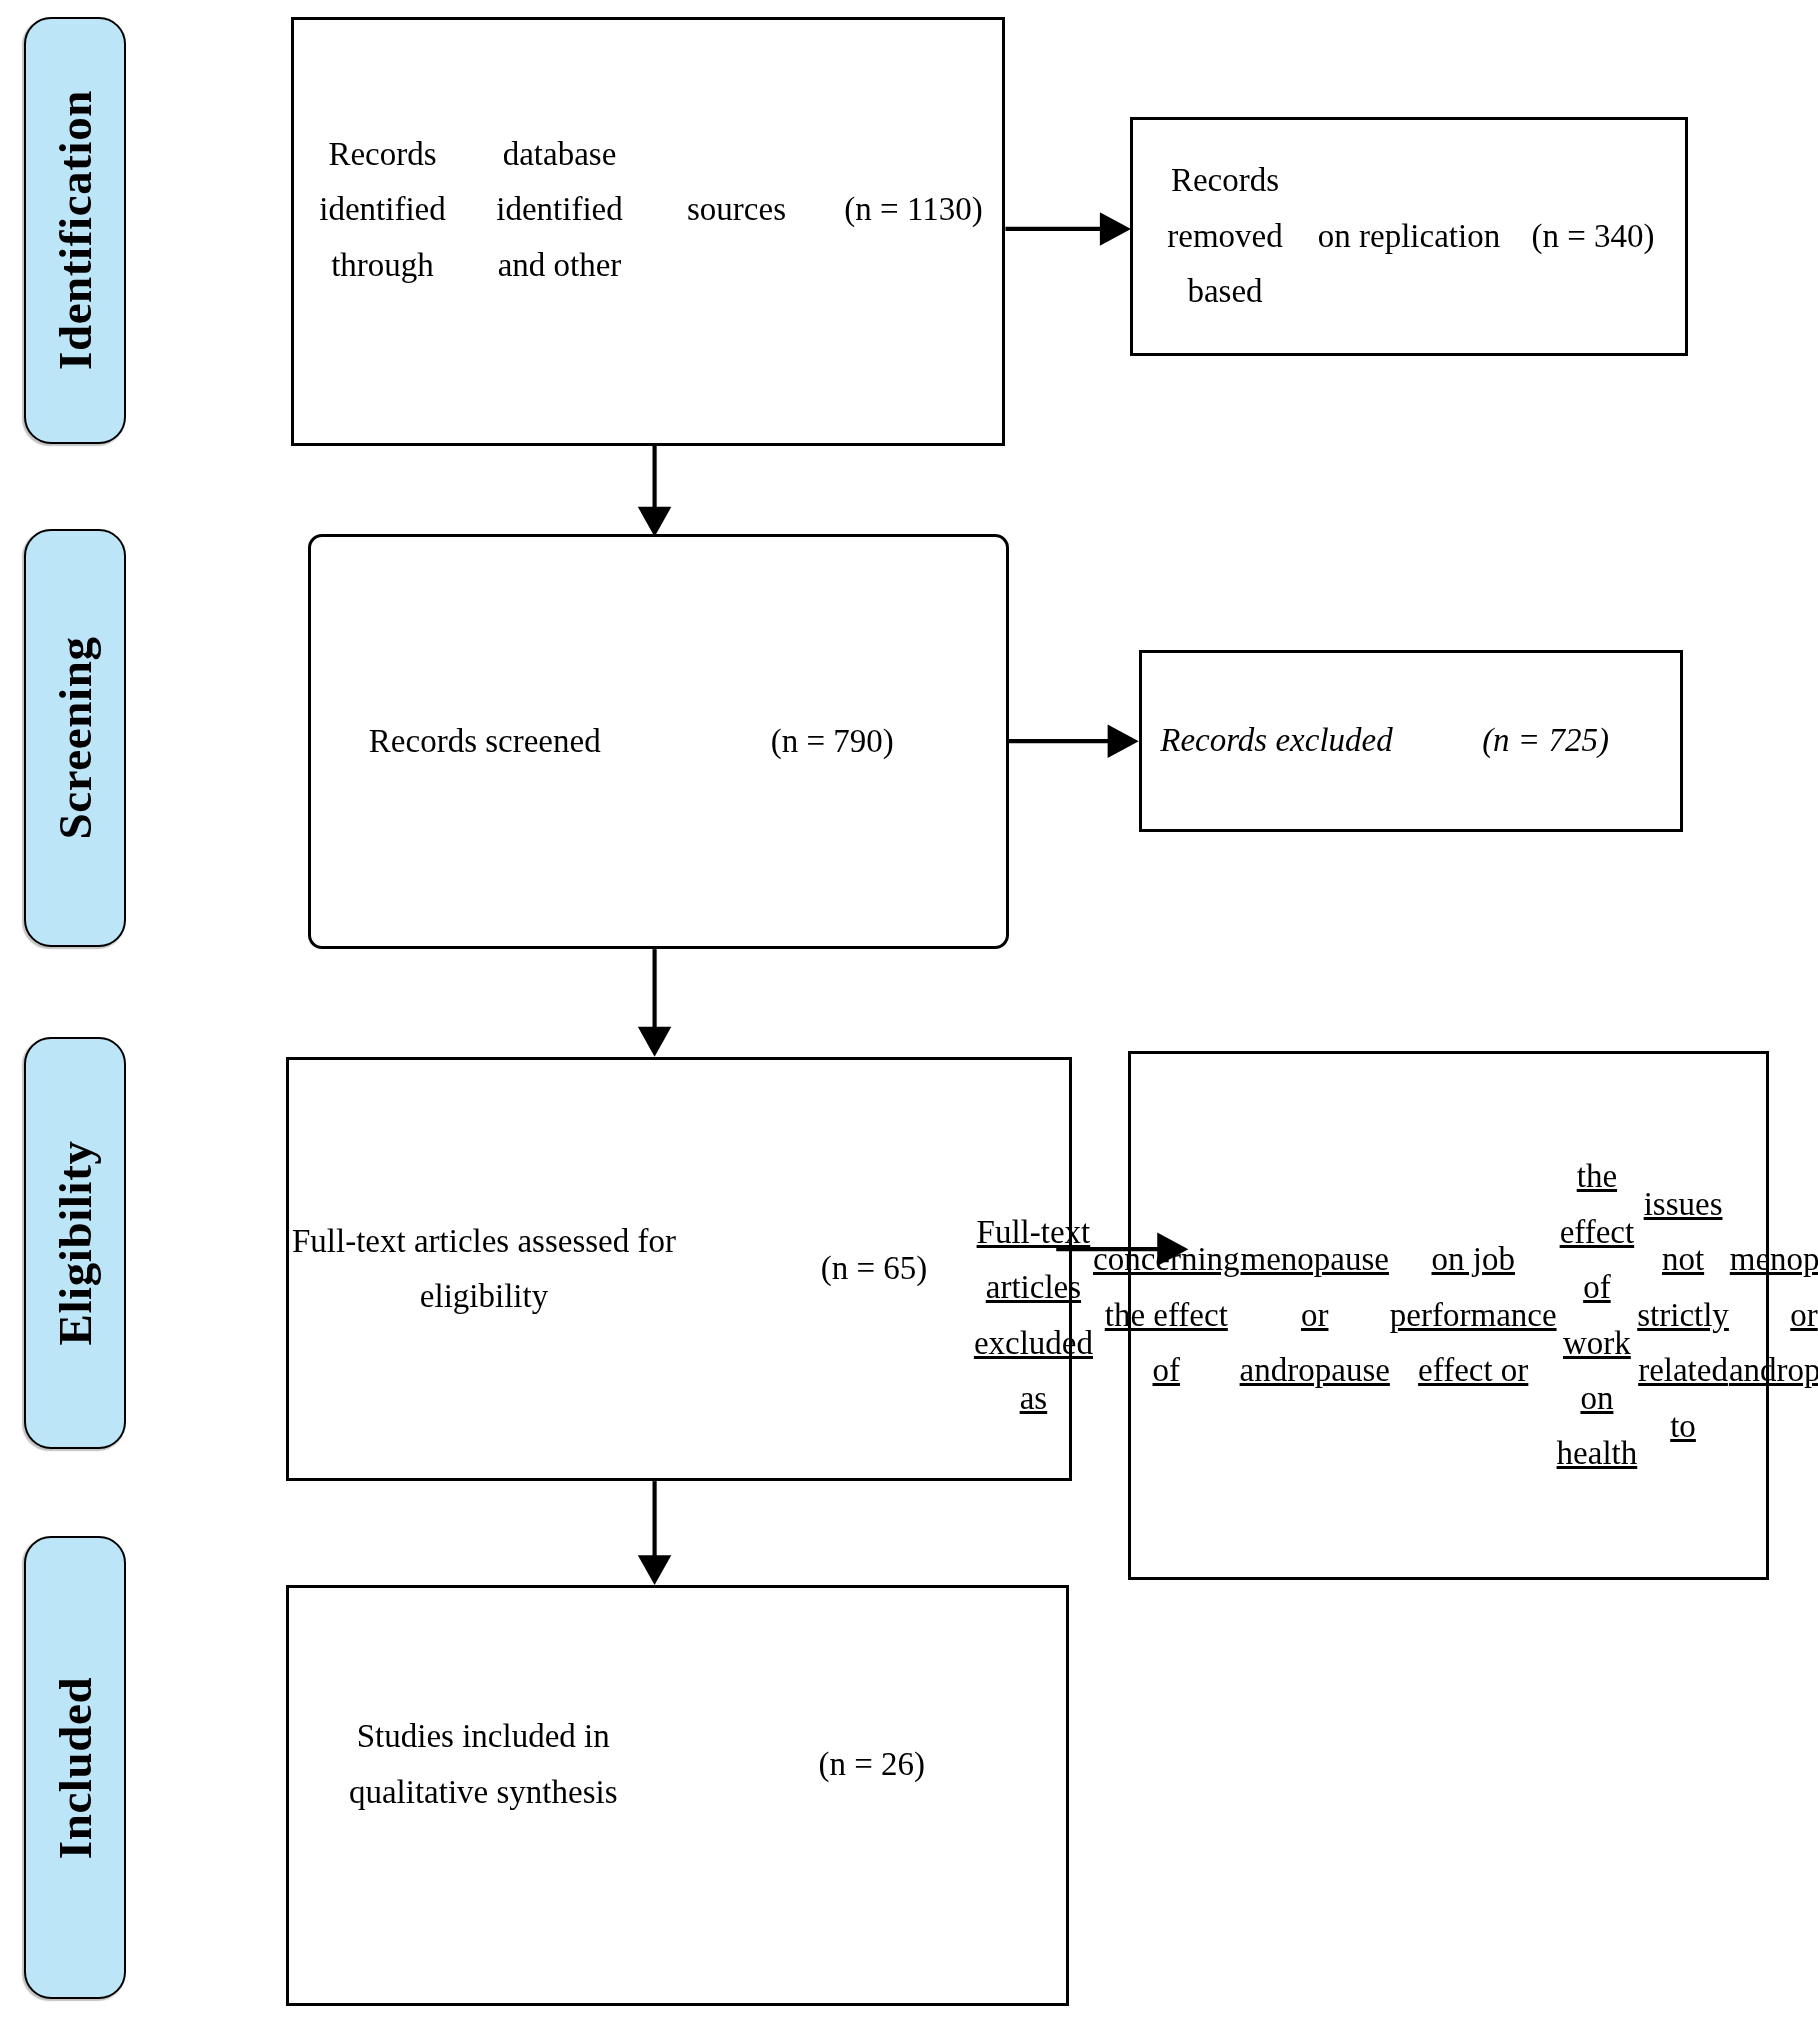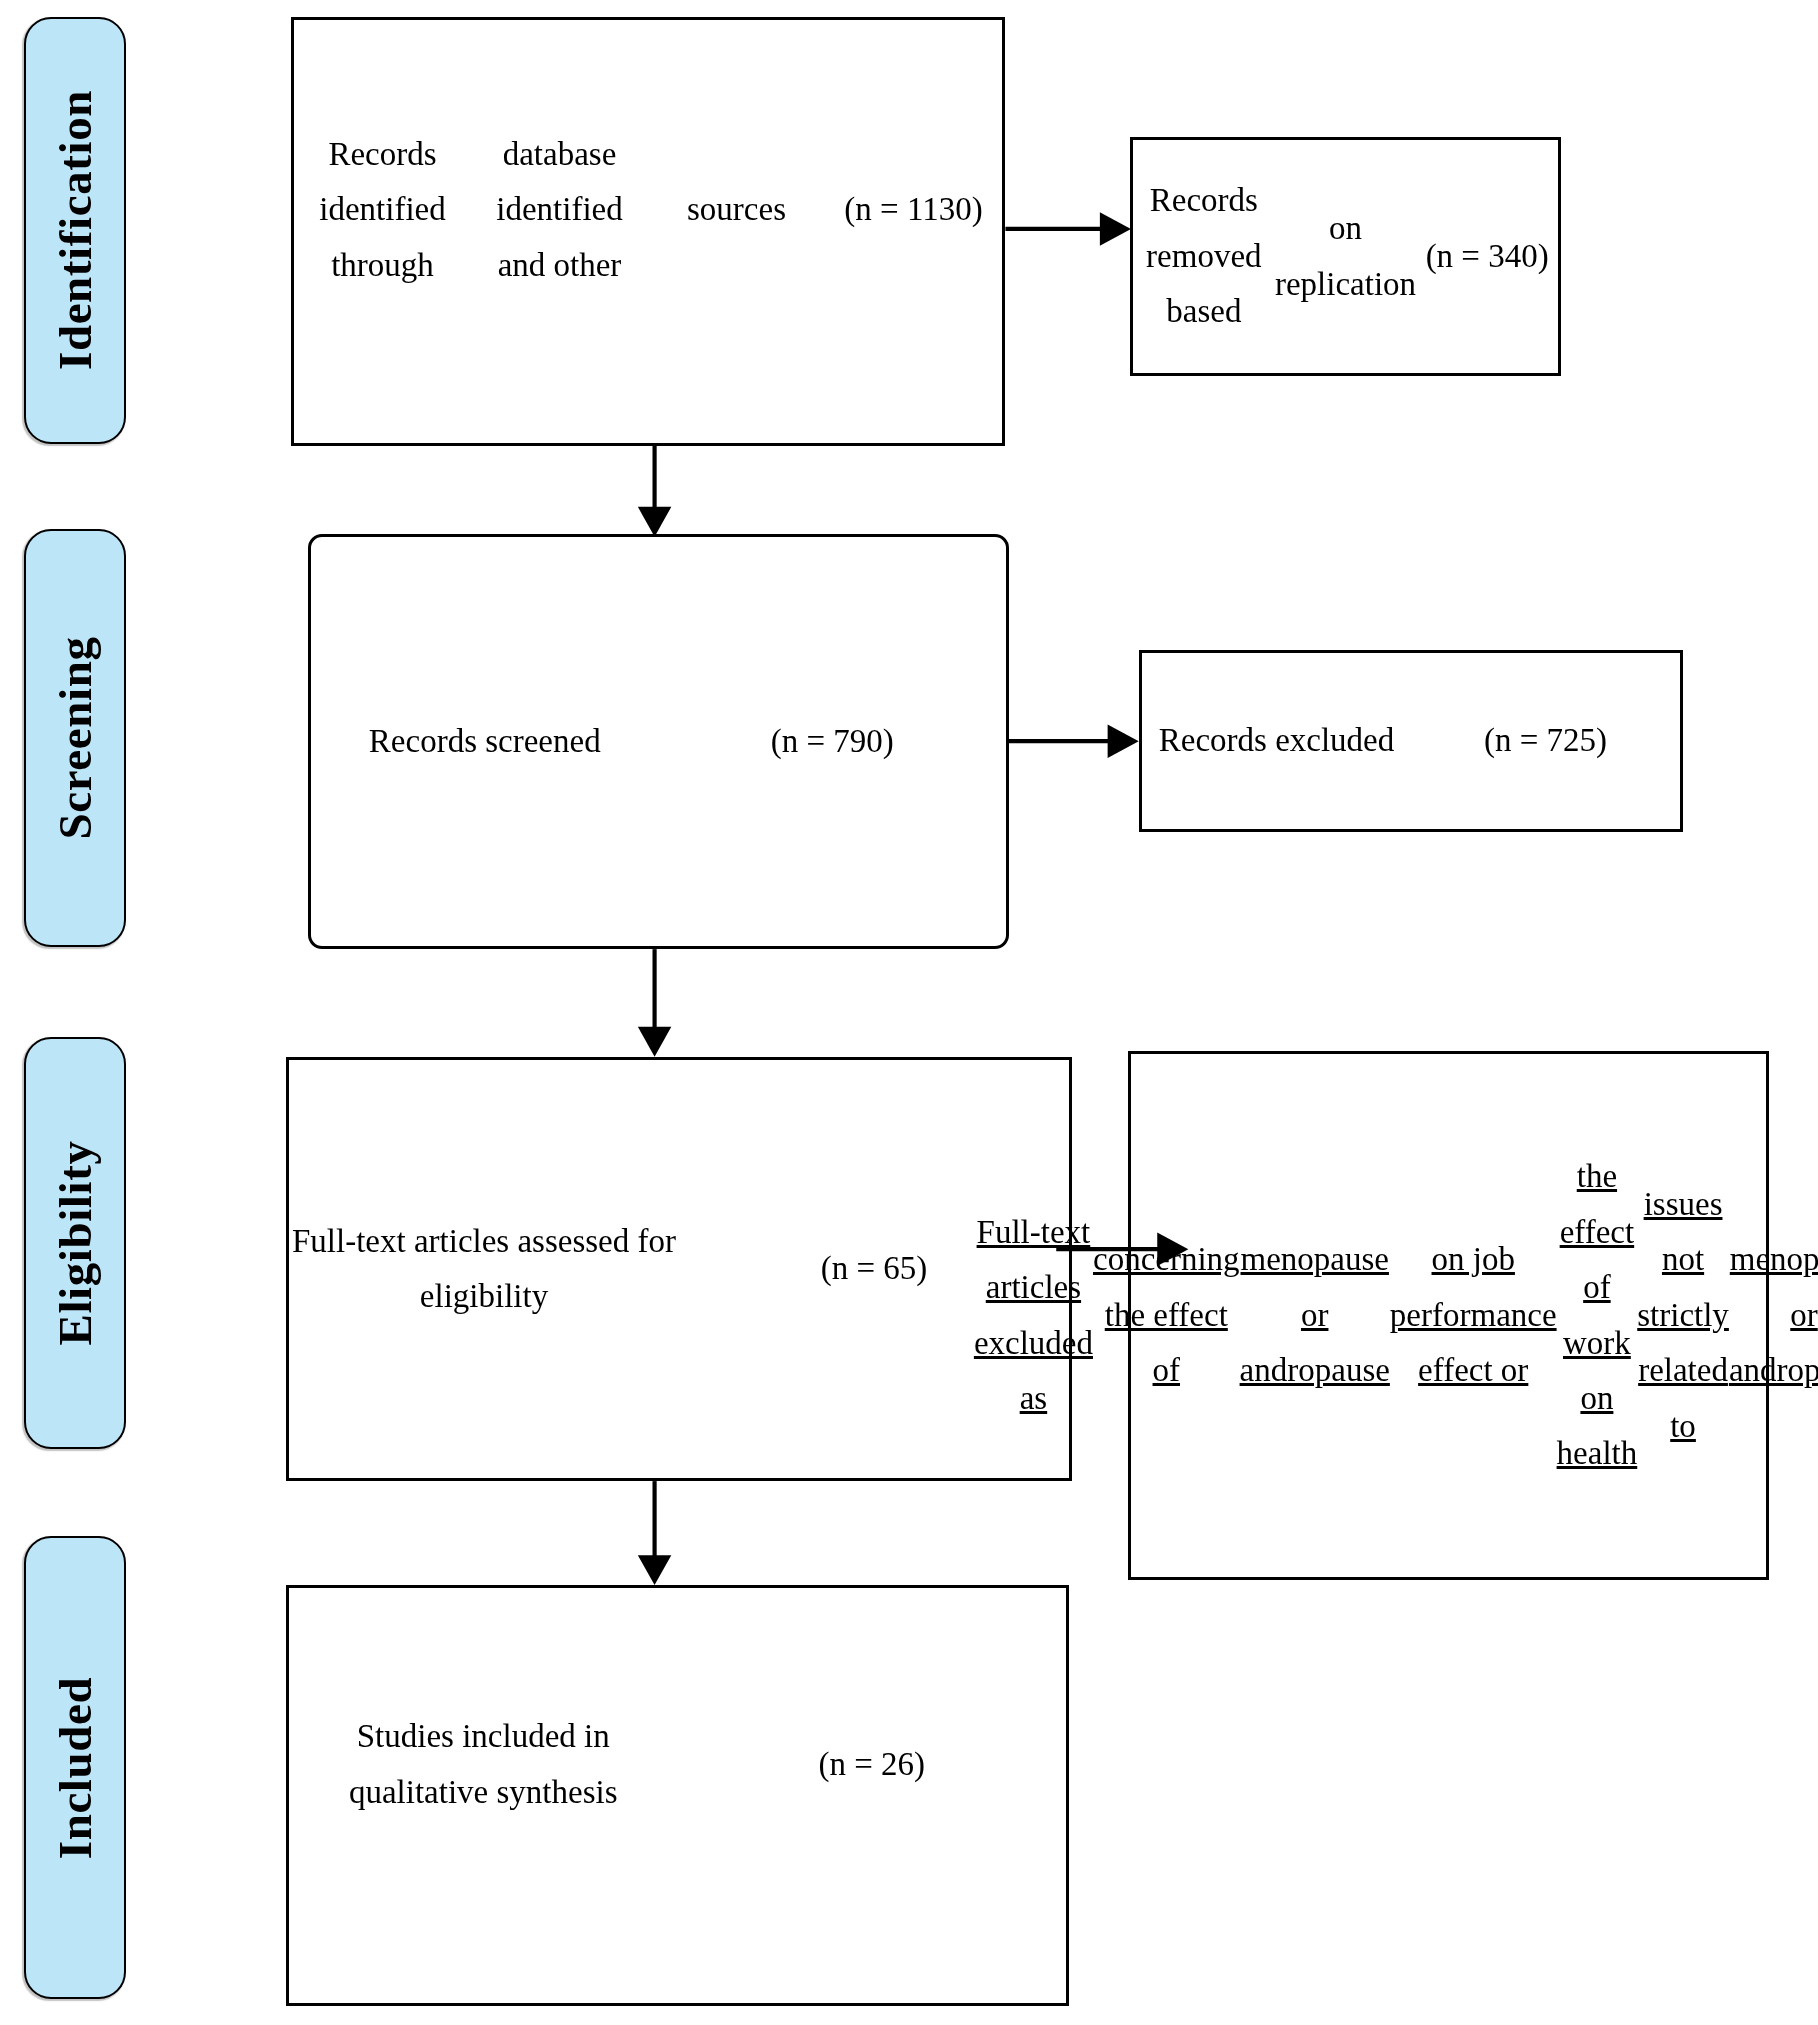--- a/index.html
+++ b/index.html
@@ -71,32 +71,32 @@
     <span class="stage-text">Included</span>
   </div>
 
   <div class="flow-box" style="left:291px; top:16.7px; width:714px; height:429px; padding-bottom:42px;">
     <div class="line">Records identified through</div>
     <div class="line">database identified and other</div>
     <div class="line">sources</div>
     <div class="line">(n = 1130)</div>
   </div>
 
-  <div class="flow-box" style="left:1130px; top:117px; width:431px; height:239px;margin-top:20px;">
+  <div class="flow-box" style="left:1130px; top:117px; width:558px; height:239px;">
     <div class="line">Records removed based</div>
     <div class="line">on replication</div>
     <div class="line">(n = 340)</div>
   </div>
 
   <div class="flow-box" style="left:308px; top:534px; width:701px; height:415px;border-radius:14px;">
     <div class="line">Records screened</div>
     <div class="line">(n = 790)</div>
   </div>
 
-  <div class="flow-box" style="left:1139px; top:650px; width:544px; height:182px;">
+  <div class="flow-box" style="left:1139px; top:650px; width:544px; height:182px;font-style:italic;">
     <div class="line">Records excluded</div>
     <div class="line">(n = 725)</div>
   </div>
 
   <div class="flow-box" style="left:286px; top:1057px; width:786px; height:424px; ">
     <div class="line">Full-text articles assessed for eligibility</div>
     <div class="line">(n = 65)</div>
   </div>
 
   <div class="flow-box" style="left:1128px; top:1051px; width:641px; height:529px;text-decoration:underline;">

